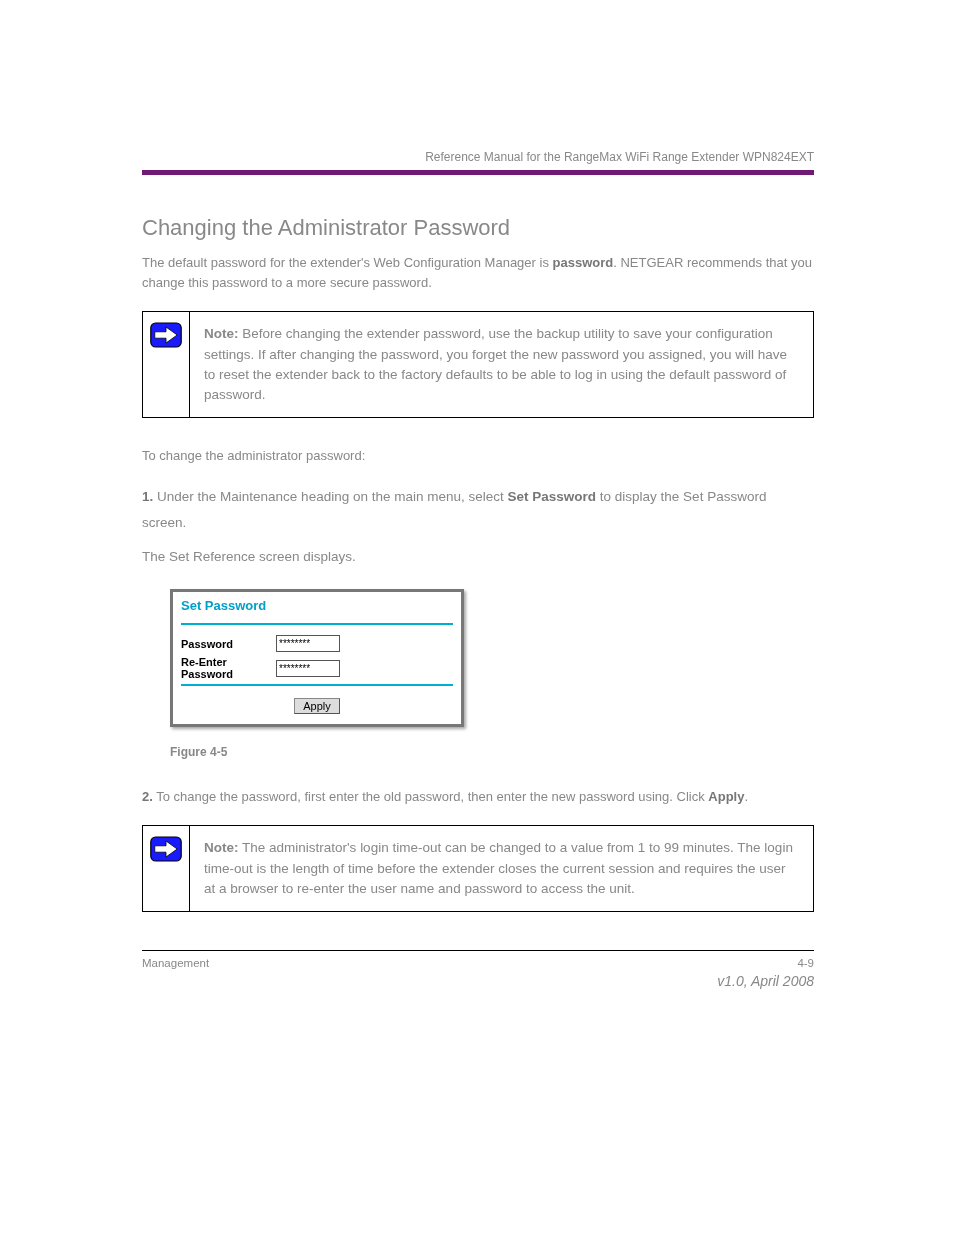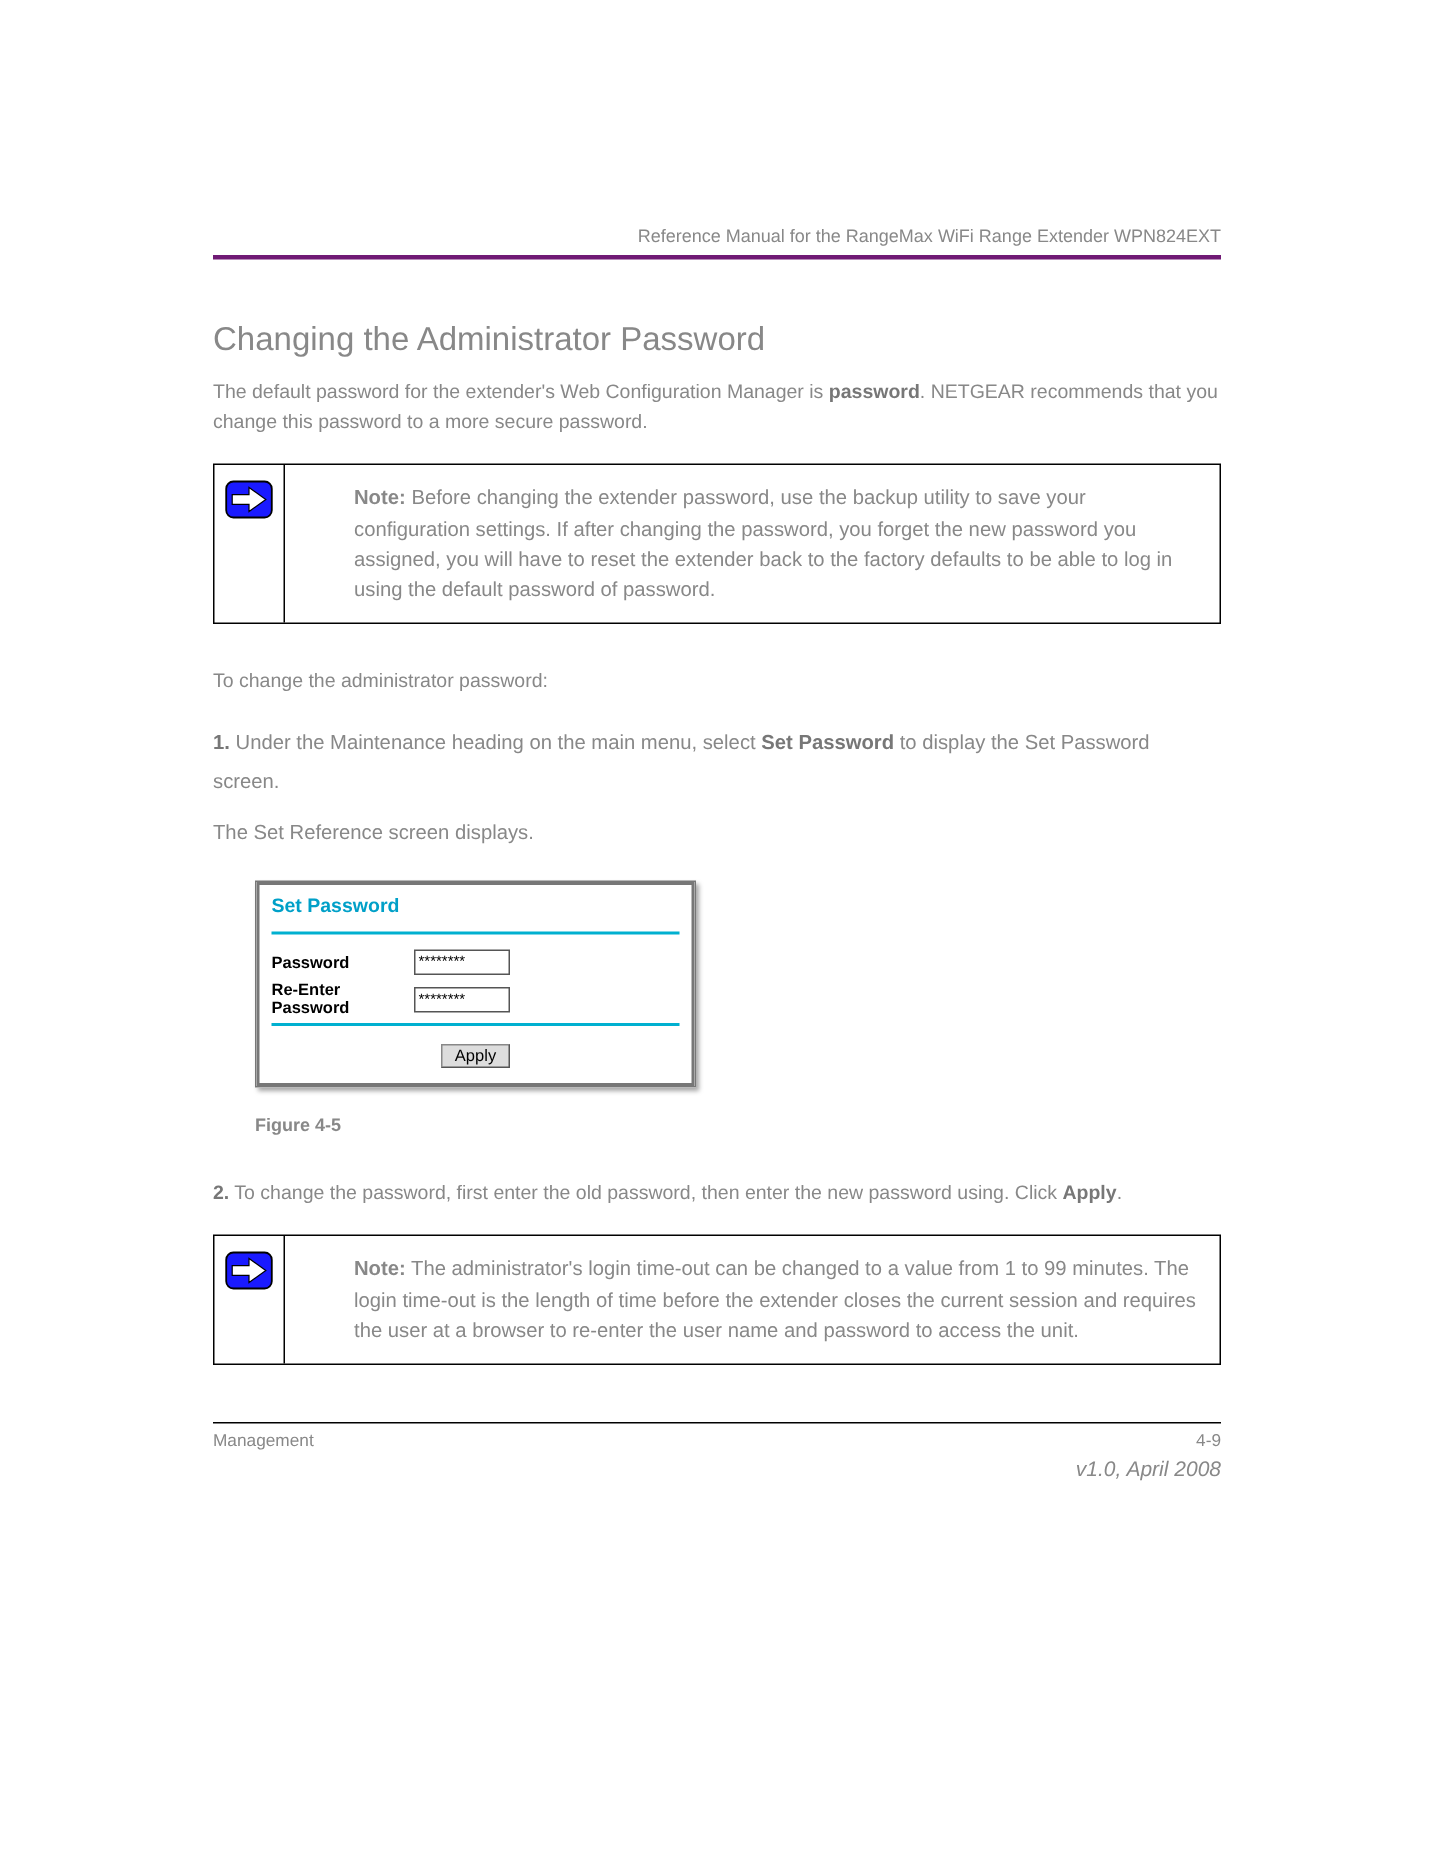--- a/index.html
+++ b/index.html
@@ -13,40 +13,39 @@
   .page {
     padding: 150px 140px 80px 142px;
     box-sizing: border-box;
     width: 954px;
   }
   .header-line {
     text-align: right;
     font-size: 12px;
     color: #888;
     padding-bottom: 6px;
-    border-bottom: 3px solid #701a75;
+    border-bottom: 5px solid #701a75;
     margin-bottom: 40px;
   }
   .section-title {
     font-size: 22px;
     font-weight: 400;
     color: #888;
     margin: 0 0 12px 0;
   }
   .body-text {
     font-size: 13px;
     color: #888;
     line-height: 1.55;
     margin: 0 0 18px 0;
   }
   .note-box {
     border: 1px solid #000;
     display: flex;
     margin: 18px 0 28px 0;
-    gap: 32px;
   }
   .note-icon-cell {
     border-right: 1px solid #000;
     width: 46px;
     display: flex;
     align-items: flex-start;
     justify-content: center;
     padding: 10px 0;
   }
   .note-text-cell {

